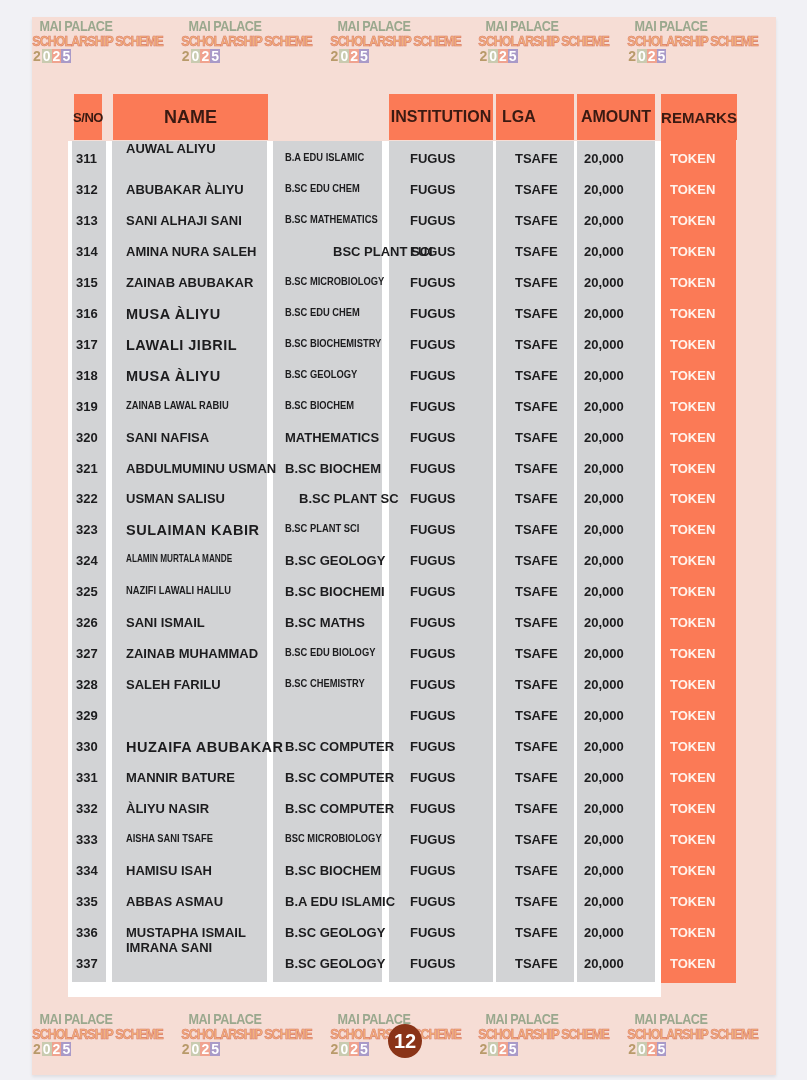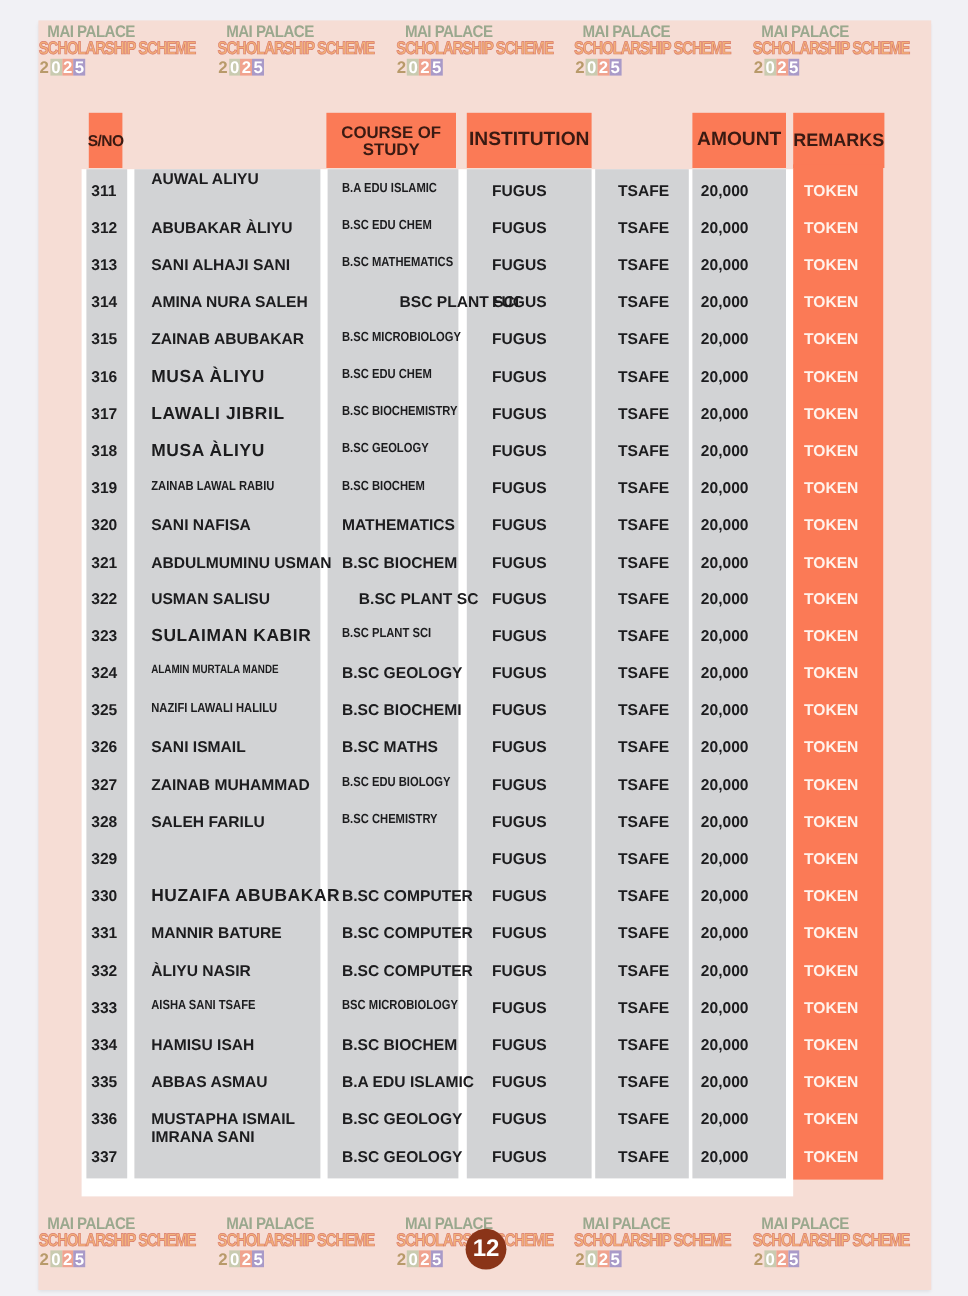--- a/index.html
+++ b/index.html
@@ -57,22 +57,23 @@
       <div class="wm">
         <span class="mp">MAI PALACE</span>
         <span class="ss">SCHOLARSHIP SCHEME</span>
         <span class="yr"><span class="d1">2</span><span class="d2">0</span><span class="d3">2</span><span class="d4">5</span></span>
       </div>
     </div>
 
   <div class="table-bg"></div>
 
   <div class="hdr" style="left:42px;top:77px;width:28px;height:46px;font-size:13px;letter-spacing:-0.5px;">S/NO</div>
-  <div class="hdr" style="left:240px;top:77px;width:108px;height:46px;font-size:14px;padding:0 4px;box-sizing:border-box;">COURSE OF STUDY</div>
+  <div class="hdr" style="left:81px;top:77px;width:155px;height:46px;font-size:18px;">NAME</div>
   <div class="hdr" style="left:357px;top:77px;width:104px;height:46px;font-size:16px;">INSTITUTION</div>
+  <div class="hdr" style="left:464px;top:77px;width:78px;height:46px;font-size:16px;justify-content:flex-start;padding-left:6px;box-sizing:border-box;">LGA</div>
   <div class="hdr" style="left:545px;top:77px;width:78px;height:46px;font-size:16px;">AMOUNT</div>
   <div class="hdr" style="left:629px;top:77px;width:76px;height:46px;font-size:15px;">REMARKS</div>
 
   <div class="body-col" style="left:40px;top:124px;width:34px;height:841px;"></div>
   <div class="body-col" style="left:80px;top:124px;width:155px;height:841px;"></div>
   <div class="body-col" style="left:241px;top:124px;width:109px;height:841px;"></div>
   <div class="body-col" style="left:357px;top:124px;width:104px;height:841px;"></div>
   <div class="body-col" style="left:464px;top:124px;width:78px;height:841px;"></div>
   <div class="body-col" style="left:545px;top:124px;width:78px;height:841px;"></div>
   <div class="remarks-col" style="left:629px;top:120px;width:75px;height:846px;"></div>

